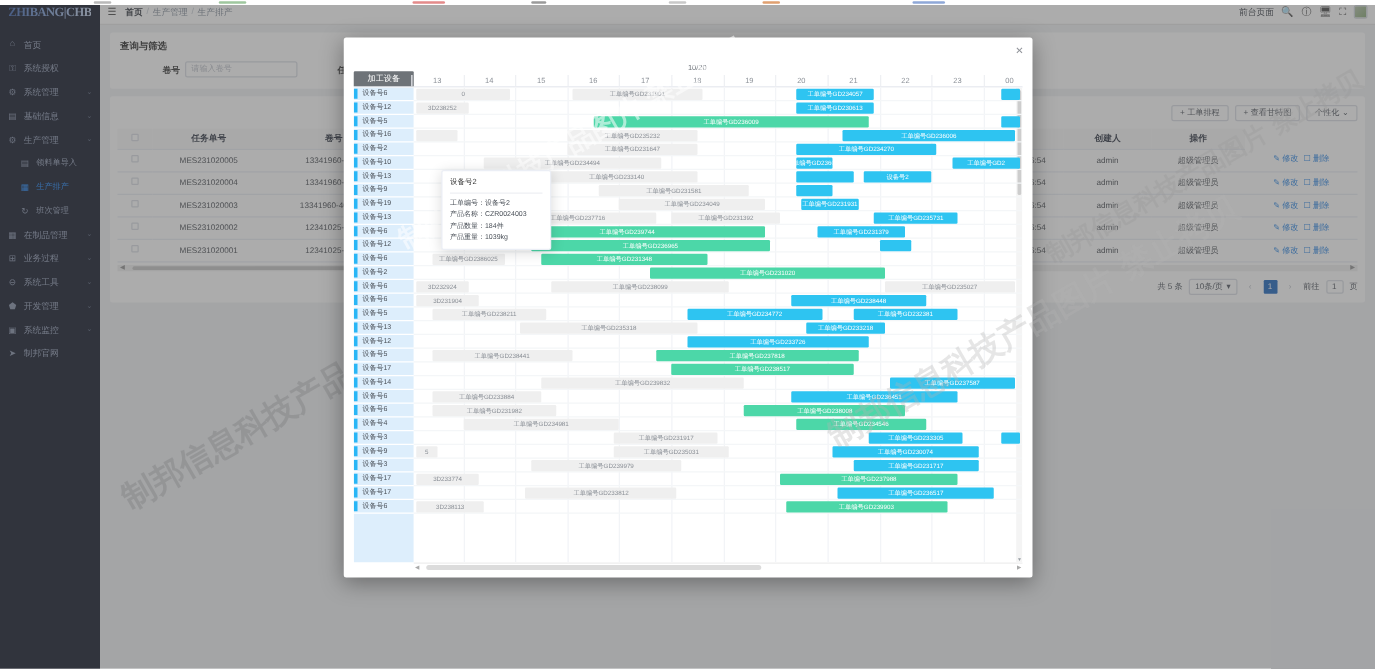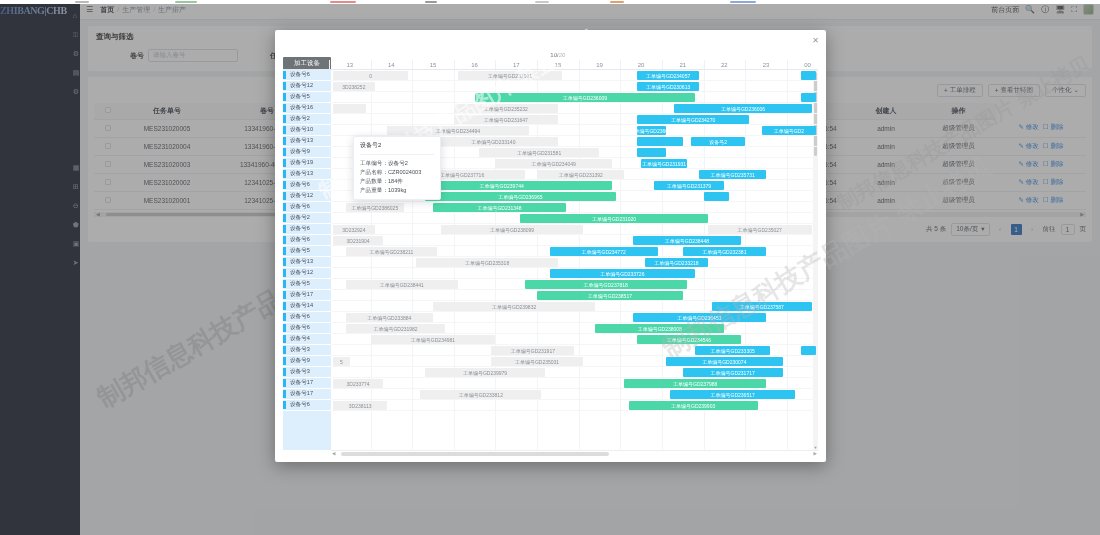--- a/index.html
+++ b/index.html
@@ -8,21 +8,21 @@
     font-family: "Liberation Sans", "DejaVu Sans", sans-serif;
     font-size: 11px;
     background:#ffffff;
     color:#303133;
     position:relative;
   }
   
   #app { position:absolute; inset:0; display:flex; }
   .sidebar {
     width:80px; background:#1f2536; flex:0 0 80px;
-    display:flex; 
+    display:flex; flex-direction:column;
     height:535px;
   }
   .logo {
     height:20px; display:flex; align-items:center; justify-content:center;
     background:#1f2536;
   }
   .logo-text {
     font-family:"Liberation Serif", serif;
     font-weight:bold; font-size:10px; letter-spacing:-0.4px;
     color:#dfe6f5;

